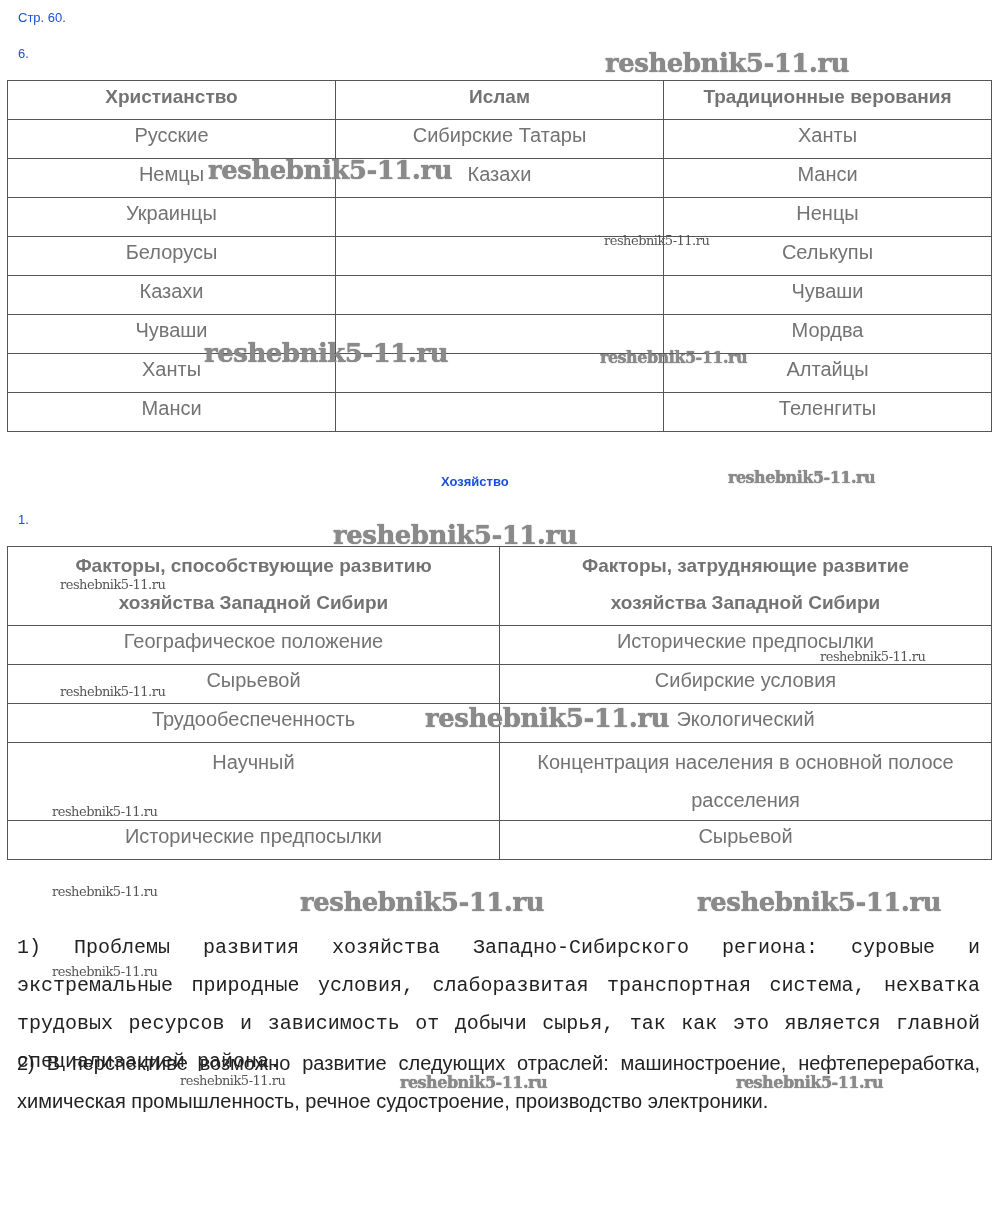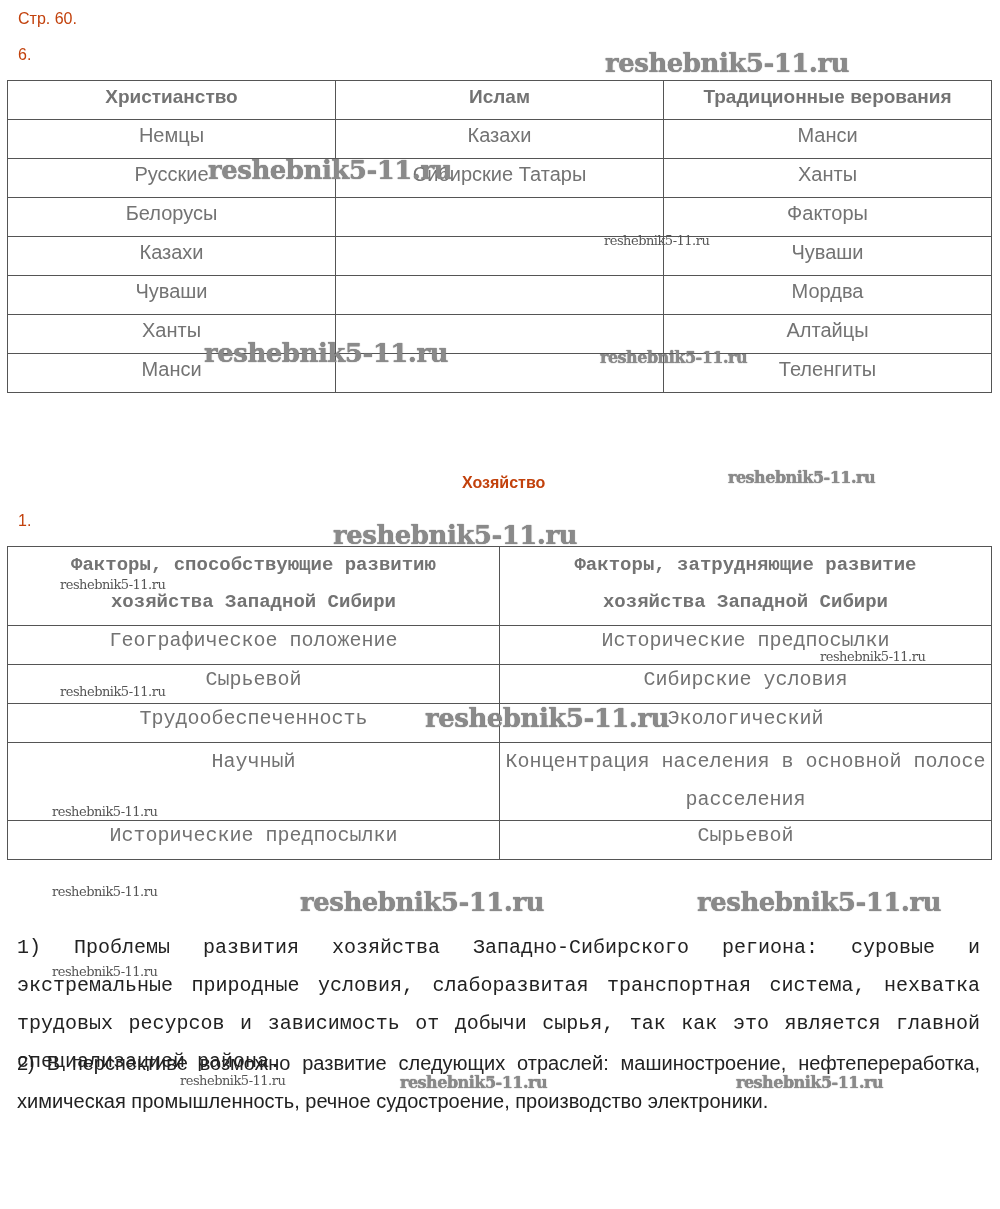--- a/index.html
+++ b/index.html
@@ -1,38 +1,38 @@
 <!DOCTYPE html>
 <html><head>
 <meta charset="utf-8">
 <style>
   html, body { margin: 0; padding: 0; background: #ffffff; }
   body {
     width: 1000px; height: 1209px; position: relative; overflow: hidden;
     font-family: "Liberation Sans", sans-serif; color: #222;
   }
   .abs { position: absolute; }
-  .heading { font-size: 16px; color: #c2410c; }
+  .heading { font-size: 13px; color: #1d4ed8; }
   .bold { font-weight: bold; }
 
   table.grid {
     position: absolute; border-collapse: collapse; table-layout: fixed;
   }
   table.grid td, table.grid th {
     border: 1.5px solid #555; text-align: center; vertical-align: top;
     font-size: 20px; color: #737373; padding: 0; font-weight: normal;
   }
   table.grid th { font-weight: bold; font-size: 19px; }
 
   #t1 { left: 7px; top: 80px; width: 984px; }
   #t1 col.c1 { width: 328px; } #t1 col.c2 { width: 328px; } #t1 col.c3 { width: 328px; }
   #t1 th { height: 38px; line-height: 32px; }
   #t1 td { height: 38px; line-height: 30px; }
 
-  #t2 { left: 7px; top: 546px; width: 984px; font-family: Liberation Mono, monospace; }
+  #t2 { left: 7px; top: 546px; width: 984px; font-family: Liberation Sans, sans-serif; }
   #t2 col.c1 { width: 492px; } #t2 col.c2 { width: 492px; }
   #t2 th { height: 78px; line-height: 37px; font-size: 19px; }
   #t2 td { height: 38px; line-height: 30px; }
   #t2 td.tall { height: 77px; line-height: 38px; }
 
   .para {
     position: absolute; left: 17px; width: 963px; font-size: 20px;
     line-height: 38px; text-align: justify; color: #222;
   }
   .para.last-left { text-align-last: left; }
@@ -60,33 +60,38 @@
     </colgroup>
   <thead>
     <tr>
       <th>Христианство</th>
       <th>Ислам</th>
       <th>Традиционные верования</th>
     </tr>
   </thead>
   <tbody id="t1-body">
       <tr>
+        <td>Русские</td>
+        <td>Сибирские Татары</td>
+        <td>Ханты</td>
+      </tr>
+      <tr>
         <td>Немцы</td>
         <td>Казахи</td>
         <td>Манси</td>
       </tr>
       <tr>
-        <td>Русские</td>
-        <td>Сибирские Татары</td>
-        <td>Ханты</td>
+        <td>Украинцы</td>
+        <td></td>
+        <td>Ненцы</td>
       </tr>
       <tr>
         <td>Белорусы</td>
         <td></td>
-        <td>Факторы</td>
+        <td>Селькупы</td>
       </tr>
       <tr>
         <td>Казахи</td>
         <td></td>
         <td>Чуваши</td>
       </tr>
       <tr>
         <td>Чуваши</td>
         <td></td>
         <td>Мордва</td>
@@ -97,21 +102,21 @@
         <td>Алтайцы</td>
       </tr>
       <tr>
         <td>Манси</td>
         <td></td>
         <td>Теленгиты</td>
       </tr>
     </tbody>
 </table>
 
-<div class="abs heading bold" style="left:441px; top:474px;margin-left:21px;">Хозяйство</div>
+<div class="abs heading bold" style="left:441px; top:474px;">Хозяйство</div>
 <div class="abs heading" style="left:18px; top:512px;">1.</div>
 
 <table id="t2" class="grid">
   <colgroup>
       <col class="c1">
       <col class="c2">
     </colgroup>
   <thead>
     <tr>
       <th>

